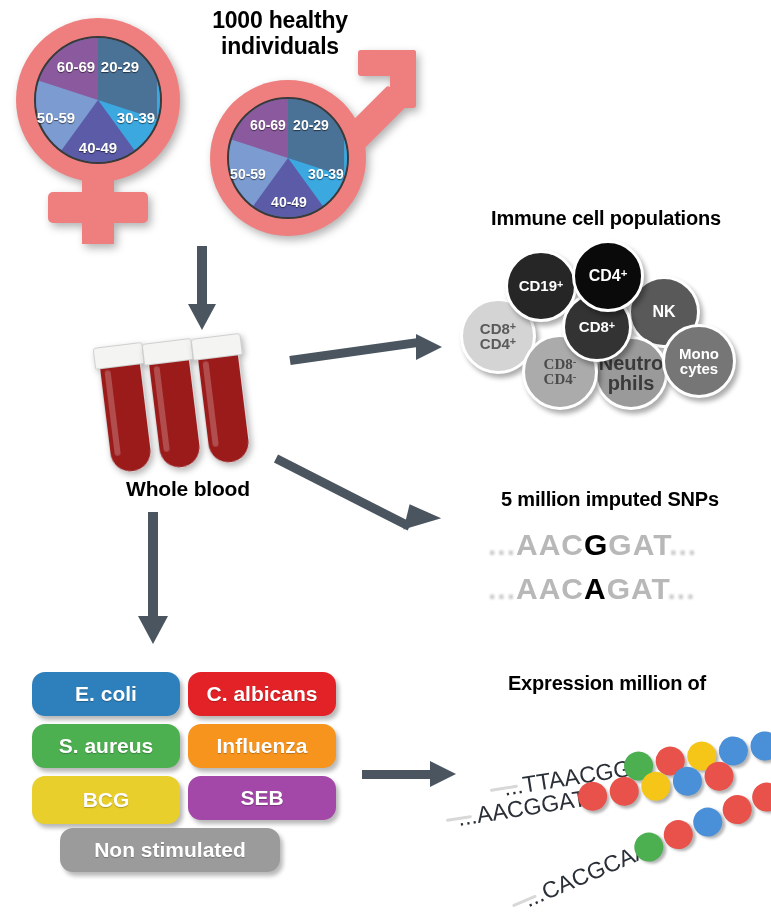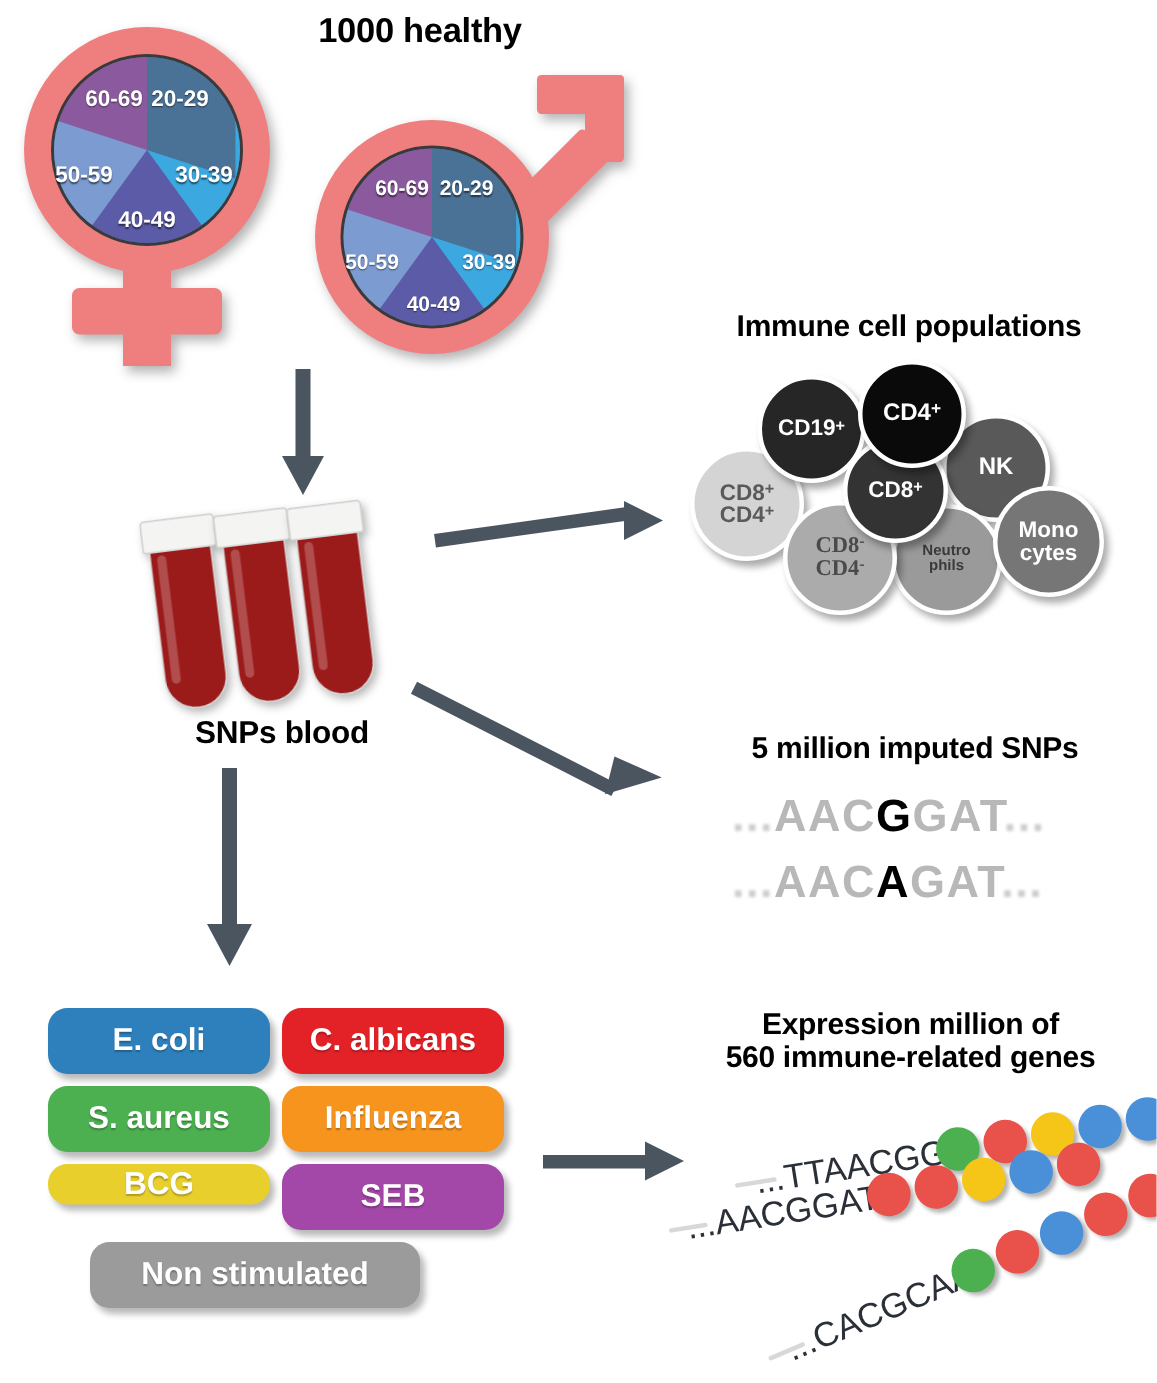--- a/index.html
+++ b/index.html
@@ -87,20 +87,21 @@
   .seq{position:absolute;white-space:nowrap;color:#2b3038;font-weight:normal;}
   .seq-lead{position:absolute;height:3px;background:#d8d8d8;border-radius:2px;}
   .bead{position:absolute;border-radius:50%;
         box-shadow:2px 3px 3px rgba(0,0,0,.30);}
 </style>
 </head>
 <body>
 
 <div class="abs hdr" style="left:170px;top:8px;width:220px;font-size:23px;">
   <div>1000 healthy</div>
+  <div>individuals</div>
 </div>
 
 <div class="sym" style="left:8px;top:14px;width:180px;height:230px;">
 
   <div class="f-stem" style="left:74px;top:140px;width:32px;height:90px;"></div>
   <div class="f-bar" style="left:40px;top:178px;width:100px;height:31px;"></div>
   <div class="ring" style="left:8px;top:4px;width:164px;height:164px;"></div>
   <div class="pie" style="left:26px;top:22px;width:128px;height:128px;">
 
     <div class="slice" style="background:#3BA8E0;transform:rotate(0deg) skewY(-18deg);"></div>
@@ -155,21 +156,21 @@
     <div class="tube-body"></div>
     <div class="tube-gloss"></div>
     <div class="tube-lip"></div>
   </div>
   <div class="tube" style="left:102px;top:3px;width:42px;height:128px;transform:rotate(-7deg);">
     <div class="tube-body"></div>
     <div class="tube-gloss"></div>
     <div class="tube-lip"></div>
   </div>
 </div>
-<div class="abs hdr" style="left:88px;top:477px;width:200px;font-size:21px;">SNPs blood</div>
+<div class="abs hdr" style="left:88px;top:477px;width:200px;font-size:21px;">Whole blood</div>
 
 <div class="arrow" style="left:290px;top:330px;width:160px;height:48px;">
   <div class="ashaft" style="left:0;top:26px;width:132px;height:9px;transform-origin:0 50%;transform:rotate(-8deg);"></div>
   <div class="ahead" style="left:126px;top:4px;border-top:13px solid transparent;border-bottom:13px solid transparent;border-left:26px solid #4A5560;"></div>
 </div>
 
 <div class="arrow" style="left:276px;top:448px;width:180px;height:100px;">
   <div class="ashaft" style="left:0;top:6px;width:150px;height:9px;transform-origin:0 50%;transform:rotate(27deg);"></div>
   <div class="ahead" style="left:130px;top:60px;border-top:6px solid transparent;border-bottom:20px solid transparent;border-left:34px solid #4A5560;transform:rotate(14deg);"></div>
 </div>
@@ -212,21 +213,21 @@
     <span>NK</span>
   </div>
 
   <div class="cell" style="left:212px;top:84px;width:74px;height:74px;background:#767676;color:#FFFFFF;font-size:15px;z-index:3;">
     <span>
       <span>Mono</span><br>
       <span>cytes</span>
     </span>
   </div>
 
-  <div class="cell" style="left:144px;top:96px;width:74px;height:74px;background:#9A9A9A;color:#3A3A3A;font-size:10px;z-index:2;">
+  <div class="cell" style="left:144px;top:96px;width:74px;height:74px;background:#9A9A9A;color:#3A3A3A;font-size:20px;z-index:2;">
     <span>
       <span>Neutro</span><br>
       <span>phils</span>
     </span>
   </div>
 
   <div class="cell" style="left:72px;top:94px;width:76px;height:76px;background:#ABABAB;color:#4A4A4A;font-size:15px;z-index:2;font-family:Liberation Serif, serif;">
     <span>
       <span>CD8</span><sup>-</sup><br>
       <span>CD4</span><sup>-</sup>
@@ -245,34 +246,33 @@
   </div>
 </div>
 
 <div class="abs" style="left:32px;top:672px;width:310px;height:220px;">
   <div class="pill" style="left:0px;top:0px;width:148px;height:44px;background:#2E80BC;font-size:21px;">E. coli</div>
   <div class="pill" style="left:156px;top:0px;width:148px;height:44px;background:#E32227;font-size:21px;">C. albicans</div>
 
   <div class="pill" style="left:0px;top:52px;width:148px;height:44px;background:#4CAF50;font-size:21px;">S. aureus</div>
   <div class="pill" style="left:156px;top:52px;width:148px;height:44px;background:#F7941E;font-size:21px;">Influenza</div>
 
-  <div class="pill" style="left:0px;top:104px;width:148px;height:27px;background:#E8CF2C;font-size:21px;">BCG</div>
+  <div class="pill" style="left:0px;top:104px;width:148px;height:48px;background:#E8CF2C;font-size:21px;">BCG</div>
   <div class="pill" style="left:156px;top:104px;width:148px;height:44px;background:#A347A8;font-size:21px;">SEB</div>
 
   <div class="pill" style="left:28px;top:156px;width:220px;height:44px;background:#9B9B9B;font-size:21px;">Non stimulated</div>
 </div>
 
 <div class="arrow" style="left:362px;top:760px;width:110px;height:32px;">
   <div class="ashaft" style="left:0;top:10px;width:72px;height:9px;"></div>
   <div class="ahead" style="left:68px;top:1px;border-top:13px solid transparent;border-bottom:13px solid transparent;border-left:26px solid #4A5560;"></div>
 </div>
 
 <div class="abs hdr" style="left:448px;top:672px;width:318px;font-size:20px;">
   <div>Expression million of</div>
-  <div>560 immune-related genes</div>
 </div>
 
 <div class="abs" style="left:440px;top:735px;width:331px;height:180px;">
 
   <div class="strand" style="left:50px;top:38px;width:290px;height:34px;transform:rotate(-9deg);">
     <div class="seq-lead" style="left:0px;top:16px;width:28px;"></div>
     <div class="seq" style="left:14px;top:4px;font-size:23px;">...TTAACGG</div>
     <div class="bead" style="left:136px;top:2px;width:29px;height:29px;background:#4CAF50;"></div>
     <div class="bead" style="left:168px;top:2px;width:29px;height:29px;background:#E8524A;"></div>
     <div class="bead" style="left:200px;top:2px;width:29px;height:29px;background:#F5C518;"></div>

